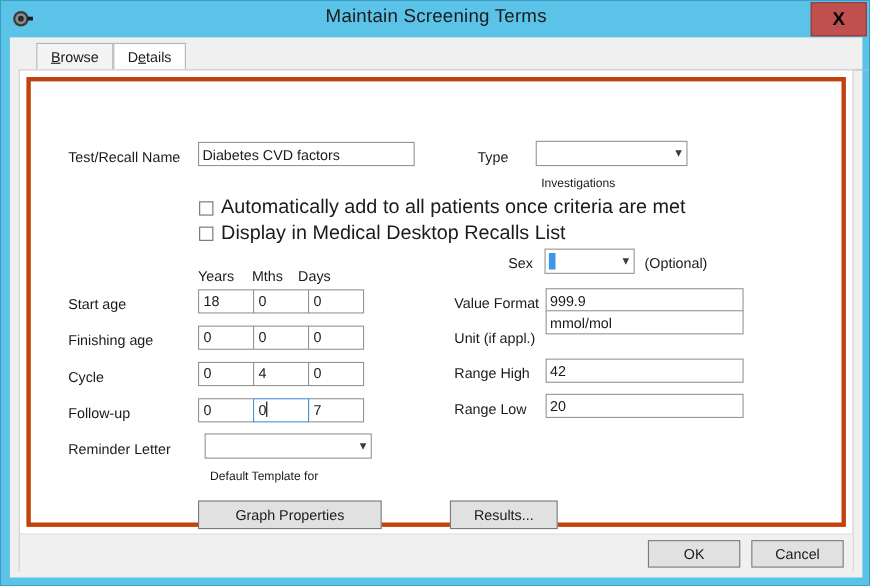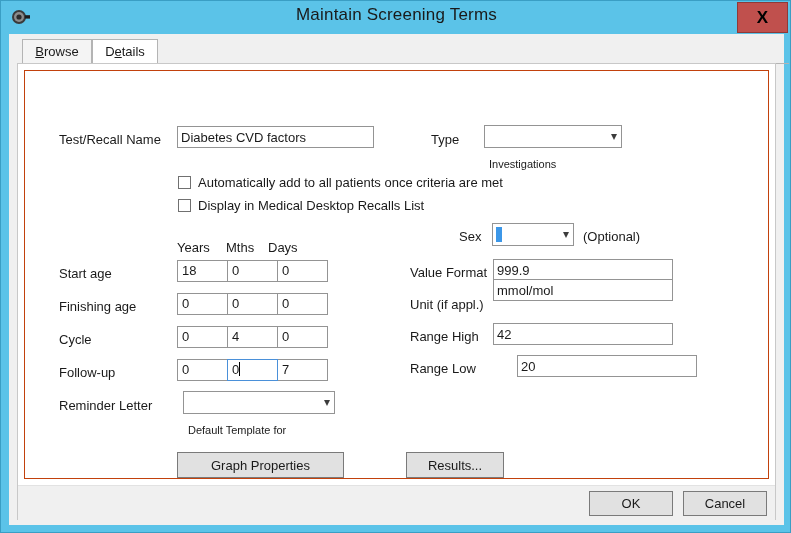--- a/index.html
+++ b/index.html
@@ -63,21 +63,21 @@
     left: 8px; top: 33px;
     width: 775px;
     height: 491px;
     background: #f0f0f0;
     box-sizing: border-box;
   }
 
   
   #tabstrip {
     position: absolute;
-    left: 5px; top: 5px;
+    left: 16px; top: 5px;
     width: 748px; height: 25px;
   }
   .tab {
     position: absolute;
     top: 0;
     height: 25px;
     box-sizing: border-box;
     border: 1px solid #b4b4b4;
     border-bottom: none;
     background: #f4f4f4;
@@ -109,21 +109,21 @@
     height: 457px;
     background: #ffffff;
     border: 1px solid #c8c8c8;
     box-sizing: border-box;
   }
   #group-box {
     position: absolute;
     left: 6px; top: 6px;
     width: 745px;
     height: 409px;
-    border: 1px solid #c2410c;
+    border: 4px solid #c2410c;
     box-sizing: border-box;
     background: #ffffff;
   }
   #footer {
     position: absolute;
     left: 0; top: 421px;
     width: 757px;
     height: 34px;
     background: #f0f0f0;
     border-top: 1px solid #e2e2e2;
@@ -182,21 +182,21 @@
     color: #3c3c3c;
   }
   .combo .caret-block {
     position: absolute;
     left: 3px; top: 3px;
     width: 6px; height: 15px;
     background: #3c97e8;
   }
   .cb-row {
     position: absolute;
-    font-size: 13px;
+    font-size: 18px;
     color: #1a1a1a;
     white-space: nowrap;
     cursor: pointer;
   }
   .cb-box {
     display: inline-block;
     width: 13px; height: 13px;
     border: 1px solid #707070;
     background: #ffffff;
     box-sizing: border-box;
@@ -348,21 +348,21 @@
         <div class="lbl" style="left:385px; top:194px;">Value Format</div>
         <input class="txt" style="left: 468px; top: 188px; width: 180px;" value="999.9">
 
         <div class="lbl" style="left:385px; top:226px;">Unit (if appl.)</div>
         <input class="txt" style="left: 468px; top: 208px; width: 180px;" value="mmol/mol">
 
         <div class="lbl" style="left:385px; top:258px;">Range High</div>
         <input class="txt" style="left: 468px; top: 252px; width: 180px;" value="42">
 
         <div class="lbl" style="left:385px; top:290px;">Range Low</div>
-        <input class="txt" style="left: 468px; top: 284px; width: 180px; margin-left: 24px;" value="20">
+        <input class="txt" style="left: 468px; top: 284px; width: 180px;" value="20">
 
         <button class="btn" style="left:152px; top:381px; width:167px; height:26px;">Graph Properties</button>
         <button class="btn" style="left:381px; top:381px; width:98px; height:26px;">Results...</button>
       </div>
 
       <div id="footer">
         <button class="btn" style="left:665px; top:5px; width:84px; height:25px;">Cancel</button>
         <button class="btn" style="left:571px; top:5px; width:84px; height:25px;">OK</button>
       </div>
 

